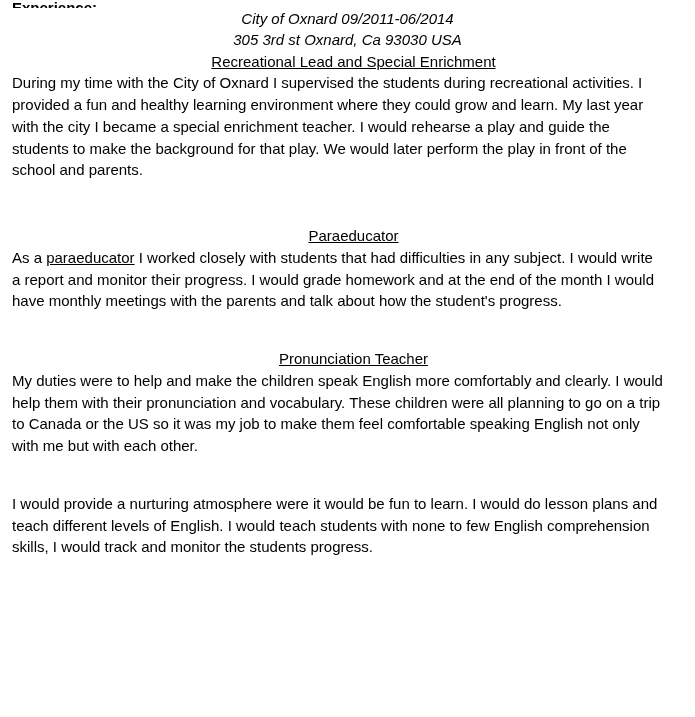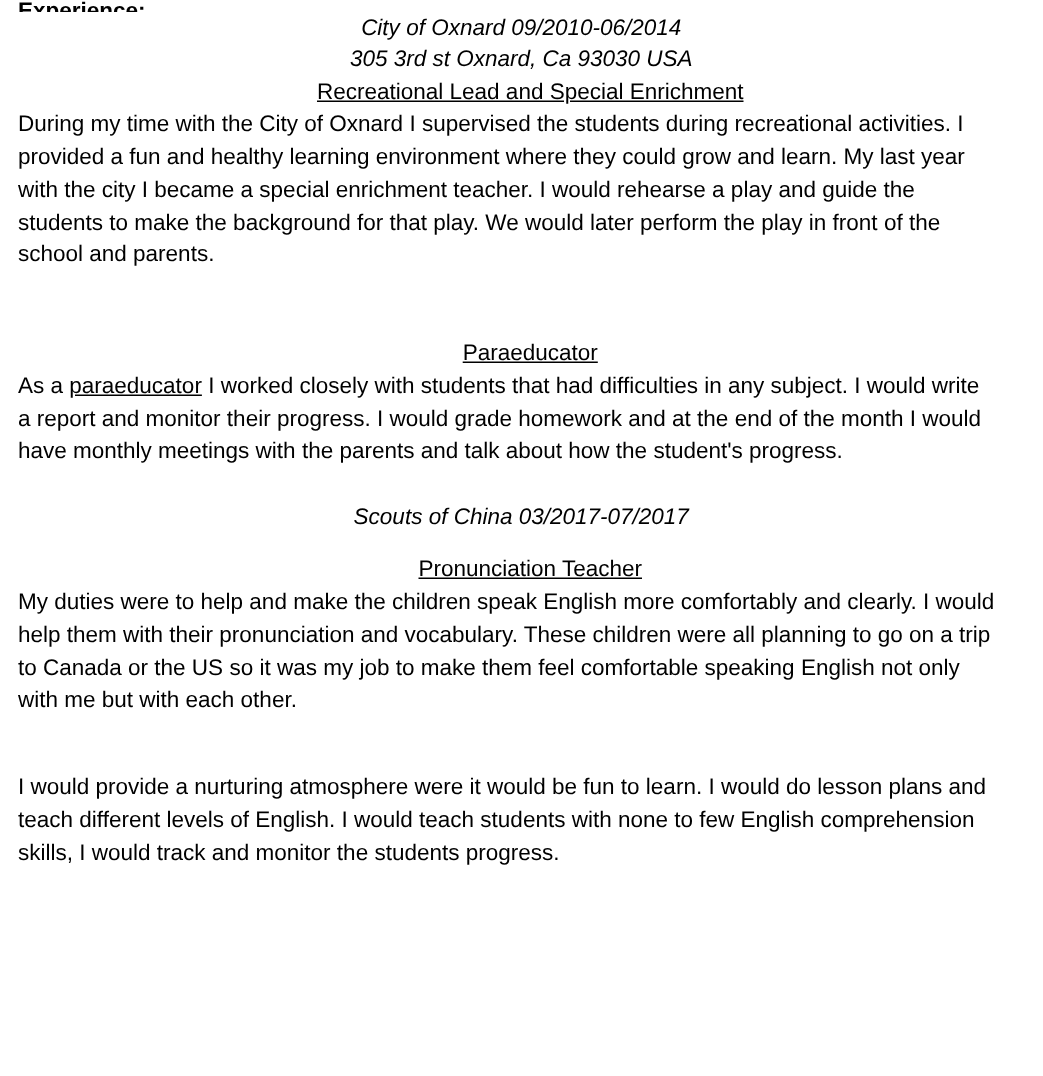--- a/index.html
+++ b/index.html
@@ -77,44 +77,38 @@
 </head>
 <body>
 
 <div class="page">
 
   <div class="section-heading-top">Experience:</div>
 
   <div class="employer-block">
     <div class="employer-line">
       <span class="company">City of Oxnard</span>
-      <span class="dates">09/2010-06/2014</span>
+      <span class="dates">09/2011-06/2014</span>
     </div>
     <div class="employer-line">305 3rd st Oxnard, Ca 93030 USA</div>
   </div>
 
   <div class="job-title">Recreational Lead and Special Enrichment</div>
   <div class="job-desc">During my time with the City of Oxnard I supervised the students during recreational activities. I provided a fun and healthy learning environment where they could grow and learn. My last year with the city I became a special enrichment teacher. I would rehearse a play and guide the students to make the background for that play. We would later perform the play in front of the school and parents.</div>
 
   <div class="spacer-lg"></div>
 
 
   <div class="spacer-sm"></div>
 
   <div class="job-title">Paraeducator</div>
   <div class="job-desc"><span>As a </span><span class="u-word">paraeducator</span><span> I worked closely with students that had difficulties in any subject. I would write a report and monitor their progress. I would grade homework and at the end of the month I would have monthly meetings with the parents and talk about how the student's progress.</span></div>
 
   <div class="spacer-md"></div>
 
-  <div class="employer-block">
-    <div class="employer-line">
-      <span class="company">Scouts of China</span>
-      <span class="dates">03/2017-07/2017</span>
-    </div>
-  </div>
 
   <div class="spacer-sm"></div>
 
   <div class="job-title">Pronunciation Teacher</div>
   <div class="job-desc">My duties were to help and make the children speak English more comfortably and clearly. I would help them with their pronunciation and vocabulary. These children were all planning to go on a trip to Canada or the US so it was my job to make them feel comfortable speaking English not only with me but with each other.</div>
 
   <div class="spacer-md"></div>
 
 
   <div class="spacer-sm"></div>

